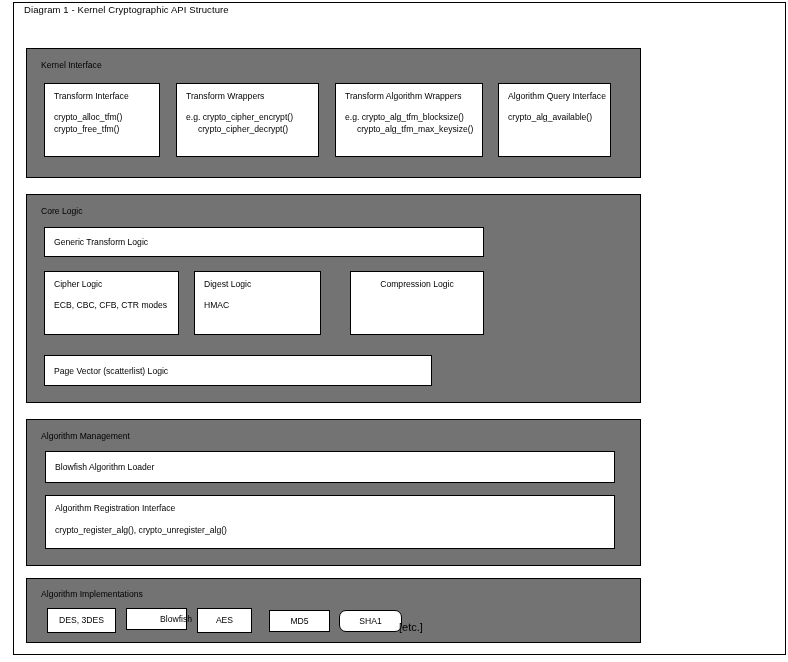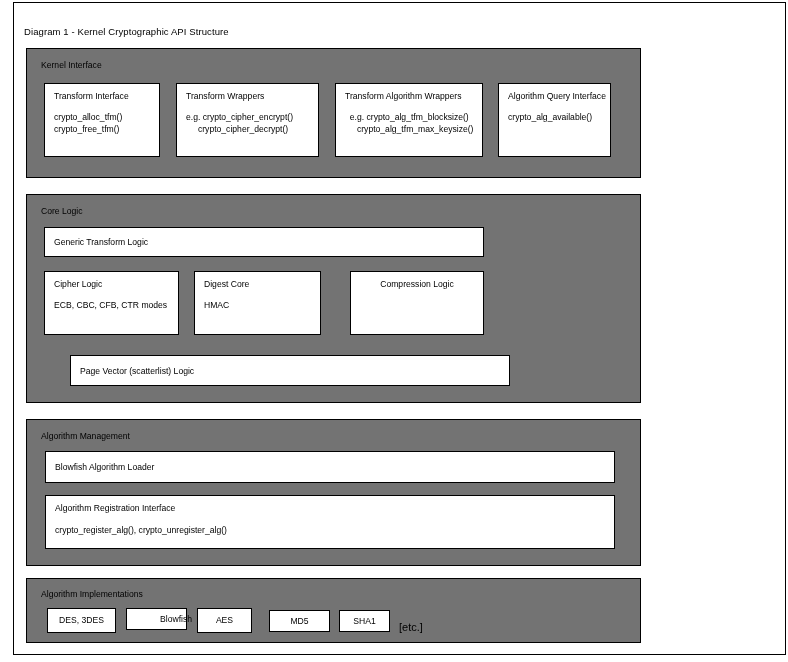--- a/index.html
+++ b/index.html
@@ -32,21 +32,20 @@
   }
   
   .diagram-title {
     position: absolute;
     left: 24px;
     top: 4px;
     font-size: 9.5px;
     line-height: 12px;
     letter-spacing: 0.1px;
     white-space: nowrap;
-    margin-top: 22px;
   }
   
   .layer {
     position: absolute;
     border: 1.6px solid #000000;
     box-sizing: border-box;
     background: #737373;
   }
   .layer-title {
     position: absolute;
@@ -128,21 +127,21 @@
       <div class="box-body">crypto_alloc_tfm()
 crypto_free_tfm()</div>
     </div>
 
     <div class="box" style="left:149px; top:34px; width:143px; height:74px;">
       <div class="box-title">Transform Wrappers</div>
       <div class="box-body">e.g. crypto_cipher_encrypt()
      crypto_cipher_decrypt()</div>
     </div>
 
-    <div class="box" style="left:308px; top:34px; width:148px; height:74px;text-align:center;">
+    <div class="box" style="left:308px; top:34px; width:148px; height:74px;">
       <div class="box-title">Transform Algorithm Wrappers</div>
       <div class="box-body">e.g. crypto_alg_tfm_blocksize()
      crypto_alg_tfm_max_keysize()</div>
     </div>
 
     <div class="box" style="left:471px; top:34px; width:113px; height:74px;">
       <div class="box-title">Algorithm Query Interface</div>
       <div class="box-body">crypto_alg_available()</div>
     </div>
   </div>
@@ -153,29 +152,29 @@
     <div class="box" style="left:17px; top:32px; width:440px; height:30px;">
       <div class="box-label-only">Generic Transform Logic</div>
     </div>
 
     <div class="box" style="left:17px; top:76px; width:135px; height:64px;">
       <div class="box-title">Cipher Logic</div>
       <div class="box-body">ECB, CBC, CFB, CTR modes</div>
     </div>
 
     <div class="box" style="left:167px; top:76px; width:127px; height:64px;">
-      <div class="box-title">Digest Core</div>
+      <div class="box-title">Digest Logic</div>
       <div class="box-body">HMAC</div>
     </div>
 
     <div class="box" style="left:323px; top:76px; width:134px; height:64px;">
       <div class="box-title centered">Compression Logic</div>
     </div>
 
-    <div class="box" style="left:17px; top:160px; width:440px; height:31px;margin-left:26px;">
+    <div class="box" style="left:17px; top:160px; width:388px; height:31px;">
       <div class="box-label-only">Page Vector (scatterlist) Logic</div>
     </div>
   </div>
 
   <div class="layer" style="left:26px; top:419px; width:615px; height:147px;">
     <div class="layer-title" style="left:14px; top:11px;">Algorithm Management</div>
 
     <div class="box" style="left:18px; top:31px; width:570px; height:32px;">
       <div class="box-label-only">Blowfish Algorithm Loader</div>
     </div>
@@ -190,18 +189,18 @@
     <div class="layer-title" style="left:14px; top:10px;">Algorithm Implementations</div>
 
     <div class="chip" style="left:20px; top:29px; width:69px; height:25px;">DES, 3DES</div>
 
     <div class="chip" style="left:99px; top:29px; width:61px; height:22px;padding-left:39px;">Blowfish</div>
 
     <div class="chip" style="left:170px; top:29px; width:55px; height:25px;">AES</div>
 
     <div class="chip" style="left:242px; top:31px; width:61px; height:22px;">MD5</div>
 
-    <div class="chip" style="left:312px; top:31px; width:51px; height:22px;">SHA1</div>
+    <div class="chip" style="left:312px; top:31px; width:63px; height:22px;border-radius:7px;">SHA1</div>
 
     <div class="etc-note" style="left:372px; top:43px;">[etc.]</div>
   </div>
 
 </div>
 
 </body></html>

